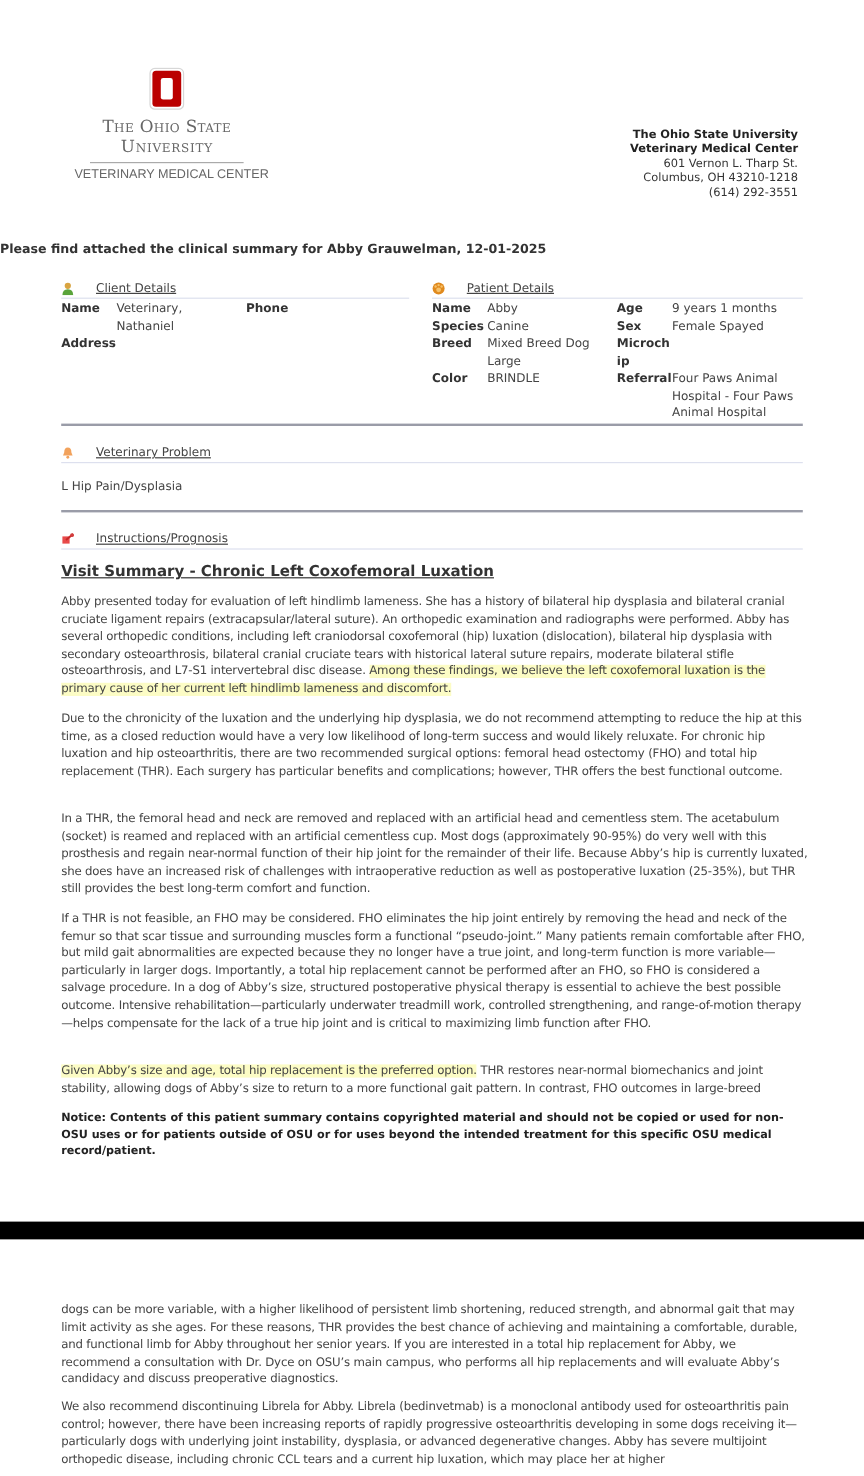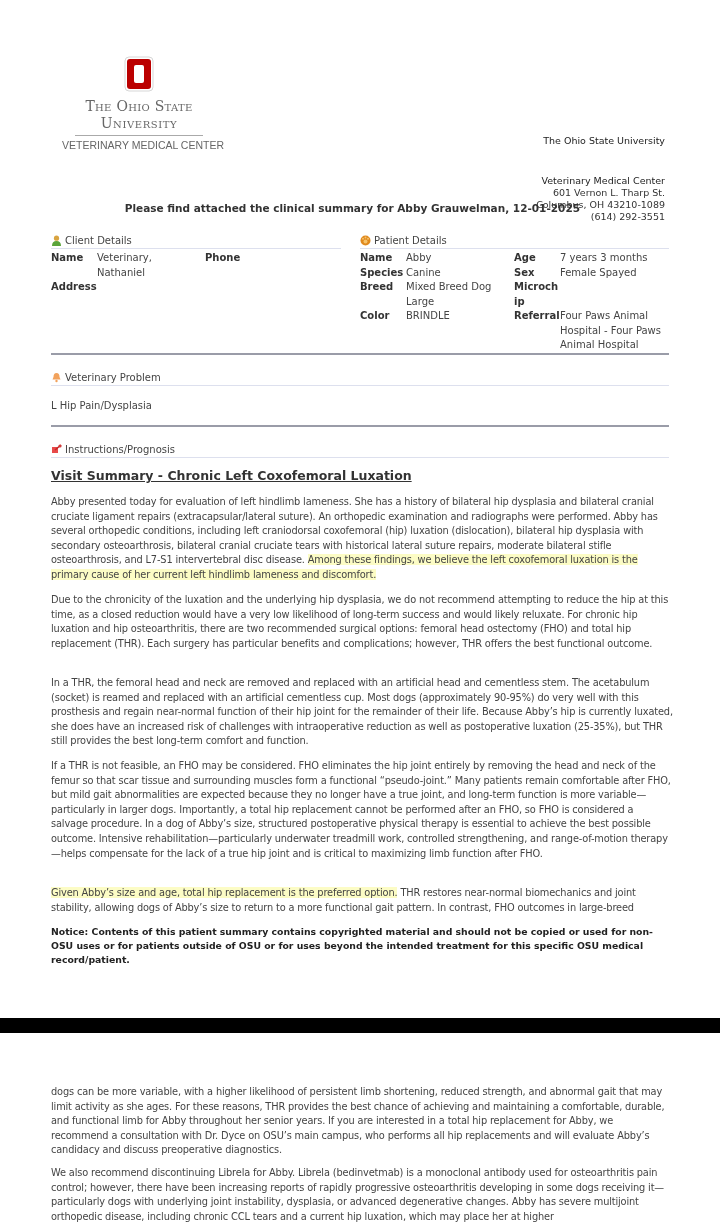--- a/index.html
+++ b/index.html
@@ -15,26 +15,26 @@
   .logo { position: absolute; left: 62px; top: 56px; width: 154px; text-align: center; }
   .block-o { width: 30px; height: 36px; margin: 0 auto; position: relative; }
   .block-o svg { display: block; }
   .logo-line1 { font-family: "DejaVu Serif", serif; font-size: 14px; color: #666; letter-spacing: 0.3px; margin-top: 6px; line-height: 17px; text-align: center; }
   .logo-line2 { font-family: "DejaVu Serif", serif; font-size: 14px; color: #666; letter-spacing: 0.6px; line-height: 17px; }
   .logo-rule { width: 128px; height: 1px; background: #aaa; margin: 3px auto 3px; }
   .logo-line3 { font-family: "Liberation Sans", sans-serif; font-size: 10.5px; color: #666; letter-spacing: 0; white-space: nowrap; }
 
   
   .address { position: absolute; right: 55px; top: 107px; text-align: right; font-size: 9.5px; line-height: 12px; color: #333; }
-  .address .b { font-weight: normal; color: #222; margin-top: 28px; }
+  .address .b { font-weight: bold; color: #222; }
 
-  .heading { position: absolute; left: 0; width: 580px; top: 202px; text-align: right; font-size: 10.5px; font-weight: bold; color: #333; }
+  .heading { position: absolute; left: 0; width: 580px; top: 202px; text-align: left; font-size: 10.5px; font-weight: bold; color: #333; }
 
   
-  .sec-title { position: absolute; font-size: 10px; color: #444; display: flex; align-items: center; gap: 3px; }
+  .sec-title { position: absolute; font-size: 10px; color: #444; display: flex; align-items: center; gap: 18px; text-decoration: underline; }
   .sec-rule { position: absolute; height: 1px; background: #dde0ee; }
   .thick-rule { position: absolute; height: 2px; background: #9a9ca8; left: 51px; width: 618px; }
 
   .kv { position: absolute; font-size: 10px; line-height: 14.5px; color: #444; }
   .kv .k { font-weight: bold; color: #333; }
 
   .icon { display: inline-block; width: 11px; height: 11px; position: relative; }
 
   .problem { position: absolute; left: 51px; top: 400px; font-size: 10px; color: #444; }
 
@@ -61,21 +61,21 @@
     <div class="logo-line1" style="font-variant: small-caps;">The Ohio State</div>
     <div class="logo-line2" style="font-variant: small-caps;">University</div>
     <div class="logo-rule"></div>
     <div class="logo-line3">VETERINARY MEDICAL CENTER</div>
   </div>
 
   <div class="address">
     <div class="b">The Ohio State University</div>
     <div class="b">Veterinary Medical Center</div>
     <div>601 Vernon L. Tharp St.</div>
-    <div>Columbus, OH 43210-1089</div>
+    <div>Columbus, OH 43210-1218</div>
     <div>(614) 292-3551</div>
   </div>
 
   <div class="heading">Please find attached the clinical summary for Abby Grauwelman, 12-01-2025</div>
 
   <div class="sec-title" style="left:51px; top:235px;">
     <span class="icon">
       <svg width="11" height="11" viewBox="0 0 11 11">
         <circle cx="5.5" cy="3.2" r="2.6" fill="#d9a441"></circle>
         <path d="M1 11 Q1 6 5.5 6 Q10 6 10 11 Z" fill="#5aa43a"></path>
@@ -122,21 +122,21 @@
     <div>BRINDLE</div>
   </div>
   <div class="kv" style="left:514px; top:251px;">
     <div class="k">Age</div>
     <div class="k">Sex</div>
     <div class="k">Microch</div>
     <div class="k">ip</div>
     <div class="k">Referral</div>
   </div>
   <div class="kv" style="left:560px; top:251px;">
-    <div>7 years 3 months</div>
+    <div>9 years 1 months</div>
     <div>Female Spayed</div>
     <div>&nbsp;</div>
     <div>&nbsp;</div>
     <div>Four Paws Animal</div>
     <div>Hospital - Four Paws</div>
     <div>Animal Hospital</div>
   </div>
 
   <div class="thick-rule" style="top:353px;"></div>
 

